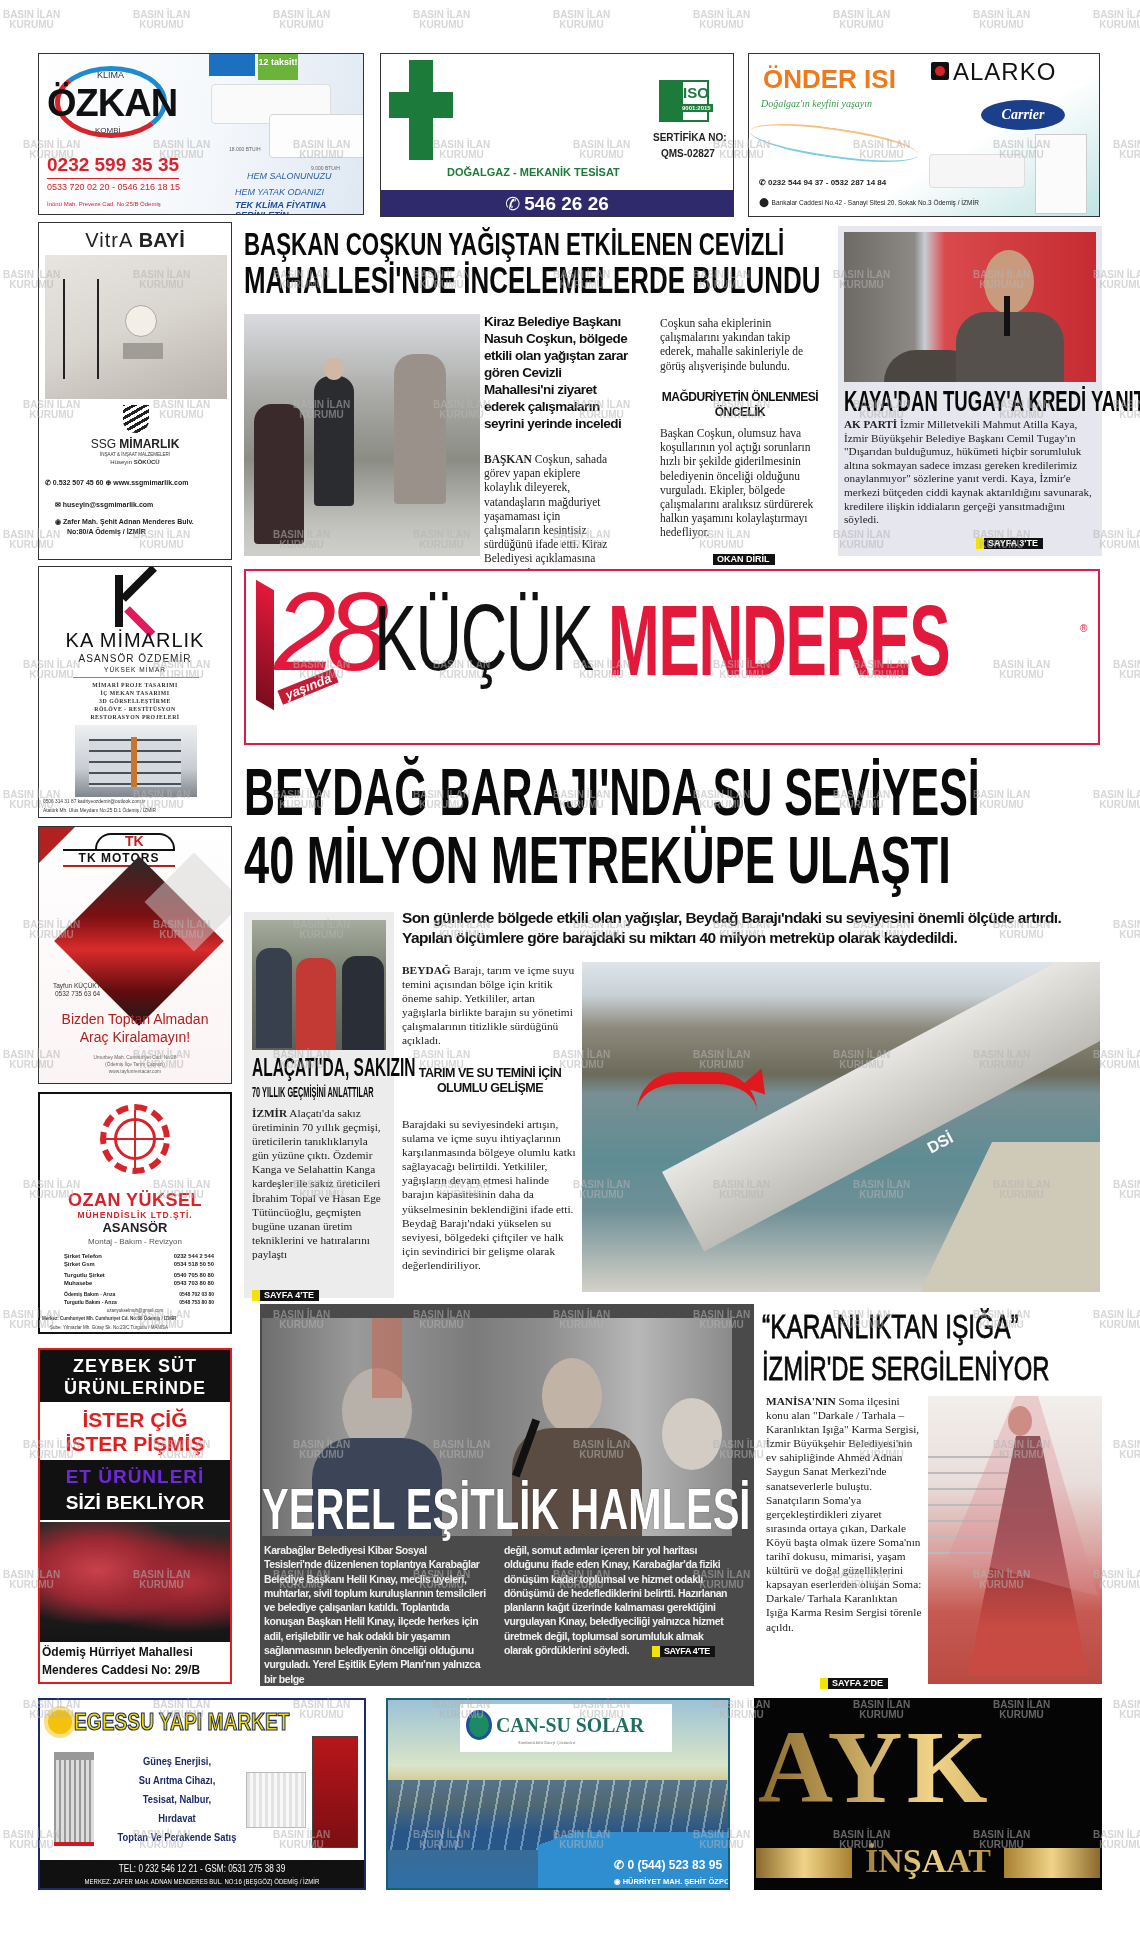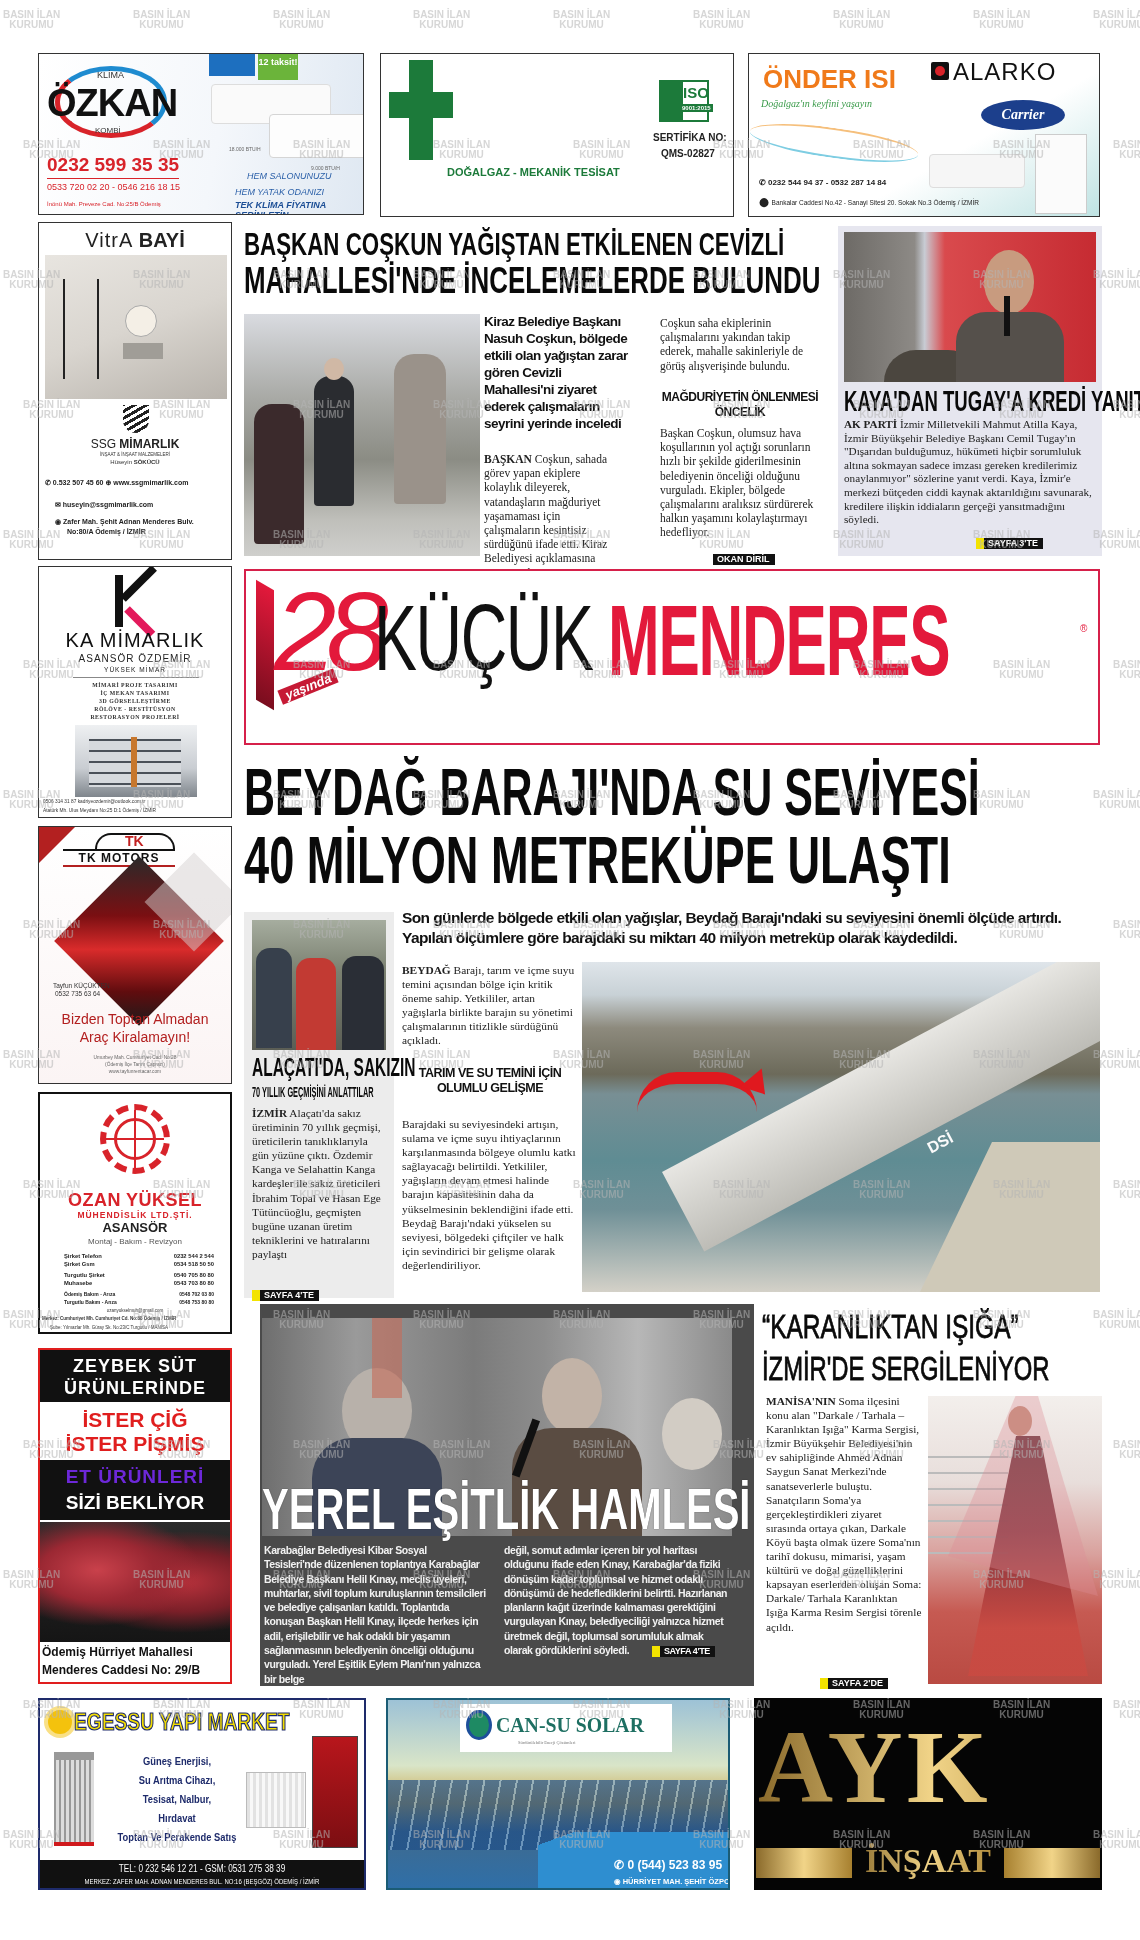--- a/index.html
+++ b/index.html
@@ -45,20 +45,24 @@
     <div style="position:absolute;left:0;top:32px;width:64px;height:26px;background:#1c7a3a;"></div>
   </div>
   <div class="abs" style="left:66px;top:112px;font:bold 11px 'Liberation Sans',sans-serif;color:#1c7a3a;">DOĞALGAZ - MEKANİK TESİSAT</div>
   <div class="abs" style="left:278px;top:26px;width:50px;height:42px;border:2px solid #1c7a3a;background:#fff;">
     <div style="position:absolute;left:0;top:0;width:22px;height:38px;background:#1c7a3a;"></div>
     <div style="position:absolute;left:22px;top:2px;font:bold 15px 'Liberation Sans',sans-serif;color:#1c7a3a;">ISO</div>
     <div style="position:absolute;left:19px;top:22px;background:#1c7a3a;color:#fff;font:bold 6px 'Liberation Sans',sans-serif;padding:1px 2px;">9001:2015</div>
   </div>
   <div class="abs" style="left:272px;top:78px;font:bold 10px 'Liberation Sans',sans-serif;color:#222;">SERTİFİKA NO:</div>
   <div class="abs" style="left:280px;top:94px;font:bold 10px 'Liberation Sans',sans-serif;color:#222;">QMS-02827</div>
+  <div class="abs" style="left:0;top:136px;width:100%;height:28px;background:#2e2a6b;color:#fff;text-align:center;">
+    <span style="font:bold 18px 'DejaVu Sans',sans-serif;">✆</span>
+    <span style="font:bold 19px 'Liberation Sans',sans-serif;line-height:28px;">546 26 26</span>
+  </div>
 </div>
 
 <div class="box" style="left:748px;top:53px;width:352px;height:164px;background:linear-gradient(150deg,#fff 60%,#bfe3e3 100%);">
   <div class="abs" style="left:14px;top:10px;font:bold 26px 'Liberation Sans',sans-serif;color:#f07a1a;">ÖNDER ISI</div>
   <div class="abs" style="left:12px;top:44px;font:italic 10px 'Liberation Serif',serif;color:#3a9b4a;">Doğalgaz'ın keyfini yaşayın</div>
   <div class="abs" style="left:182px;top:8px;width:18px;height:18px;background:#111;border-radius:2px;">
     <div style="position:absolute;left:4px;top:4px;width:10px;height:10px;border-radius:50%;background:#d8232a;"></div>
   </div>
   <div class="abs" style="left:204px;top:4px;font:24px 'Liberation Sans',sans-serif;color:#111;letter-spacing:1px;">ALARKO</div>
   <div class="abs" style="left:232px;top:46px;width:84px;height:30px;border-radius:50%;background:#1c3f8c;color:#fff;font:italic bold 14px 'Liberation Serif',serif;text-align:center;line-height:30px;">Carrier</div>

